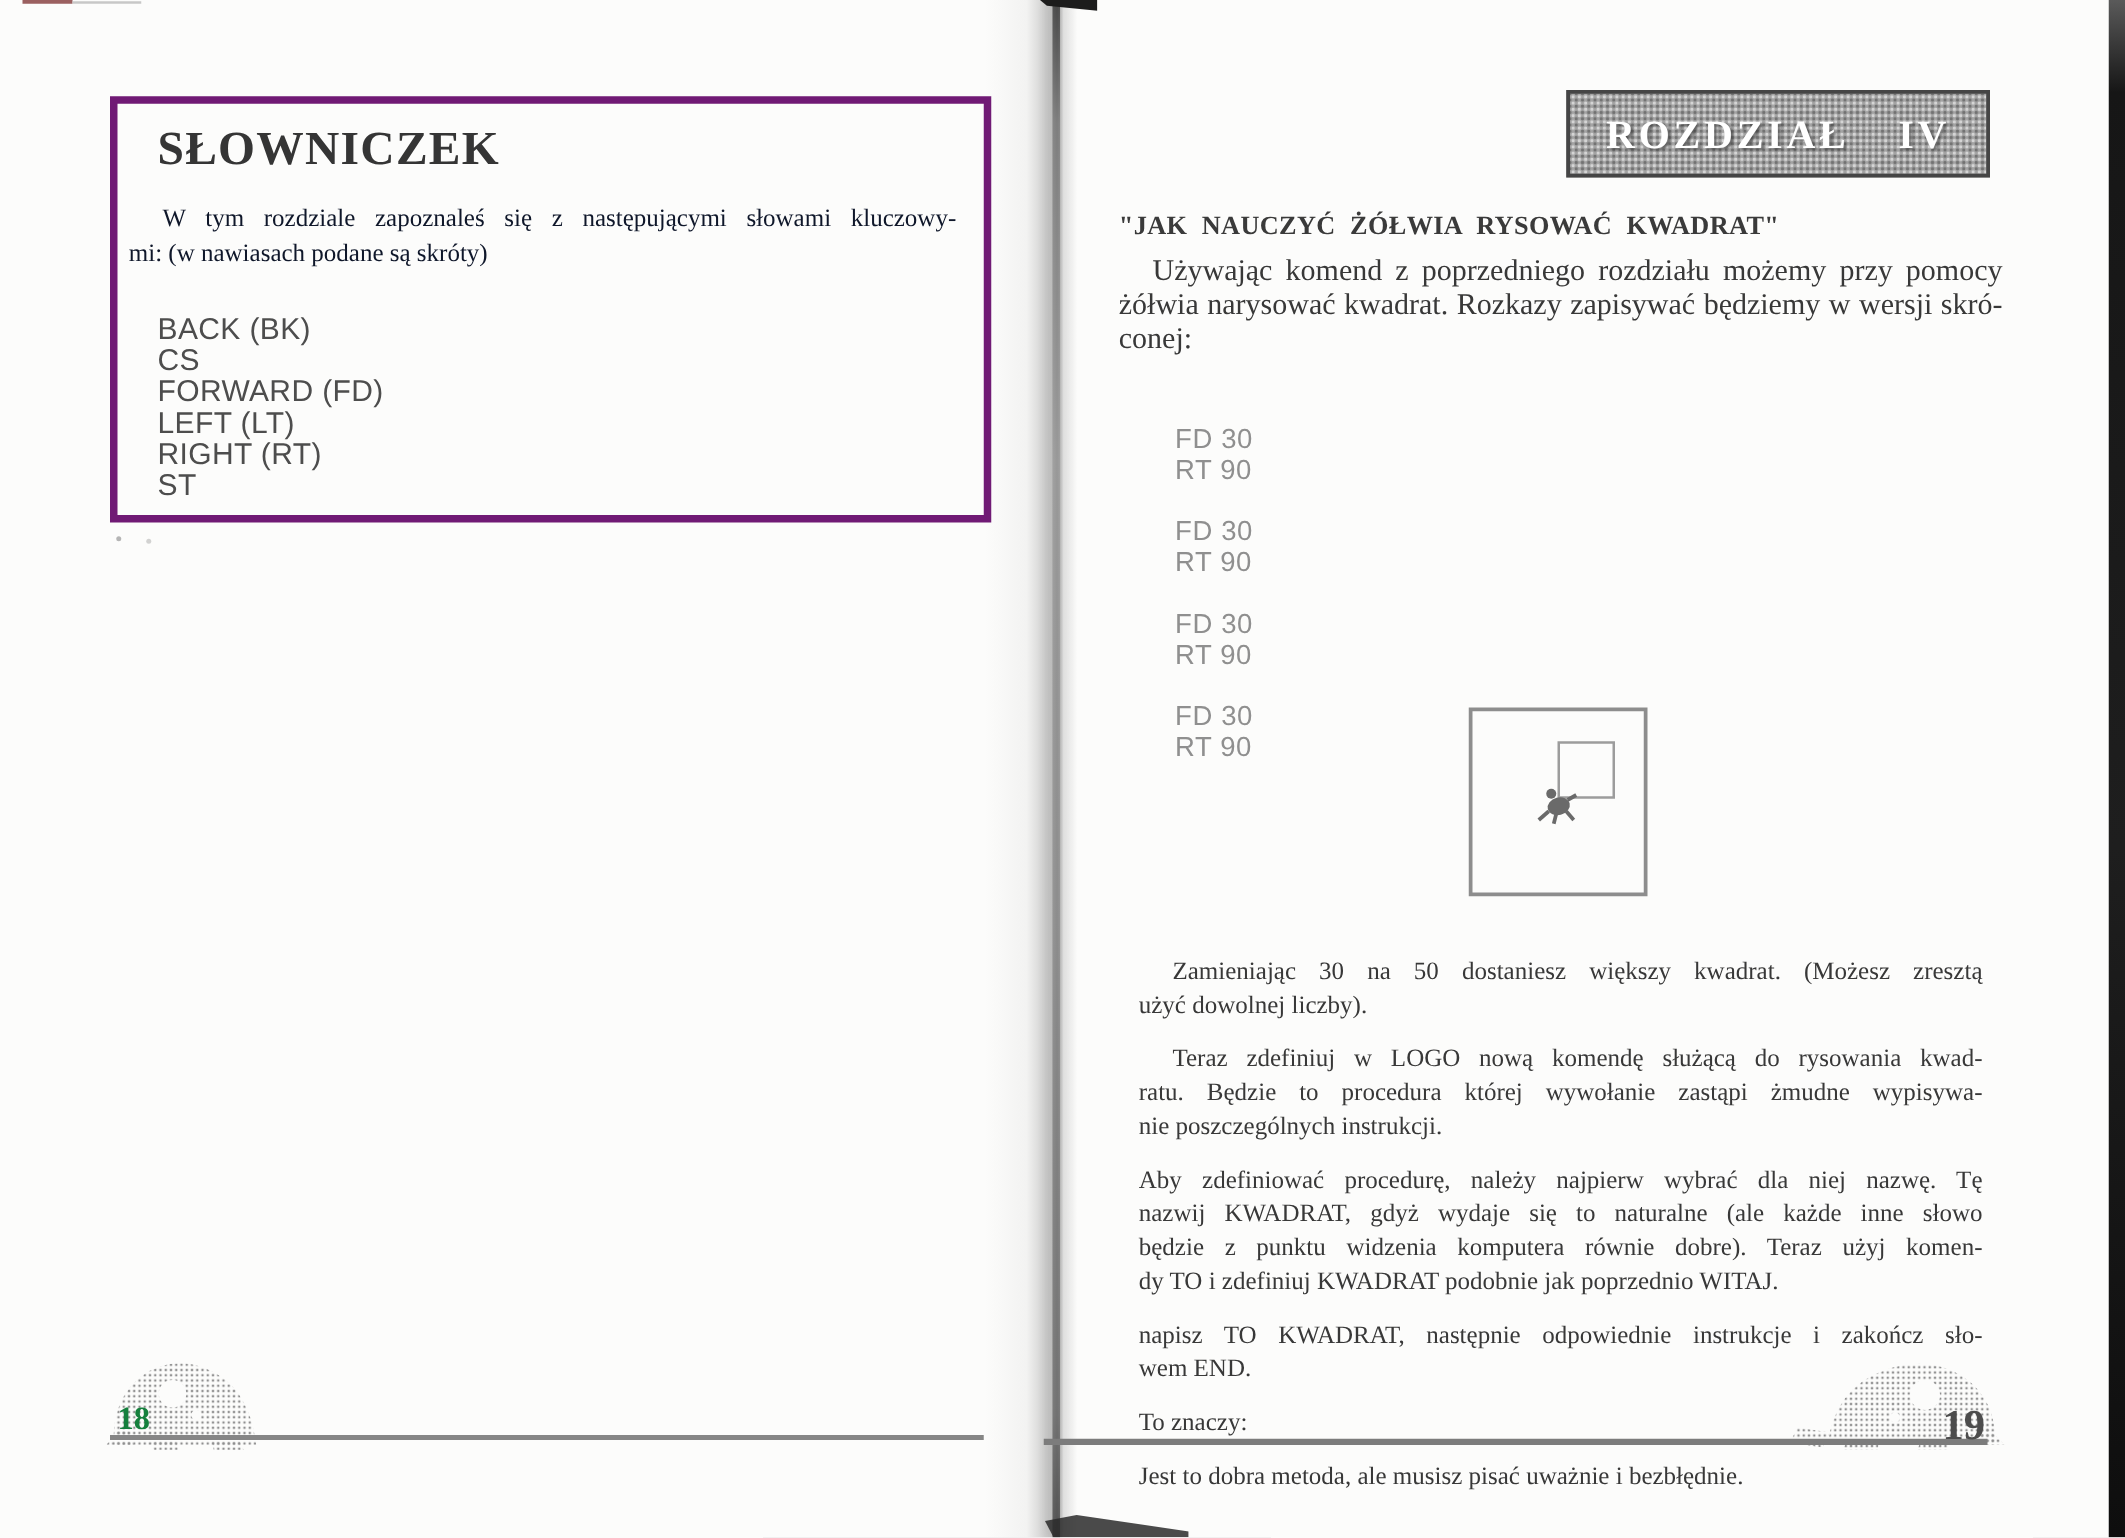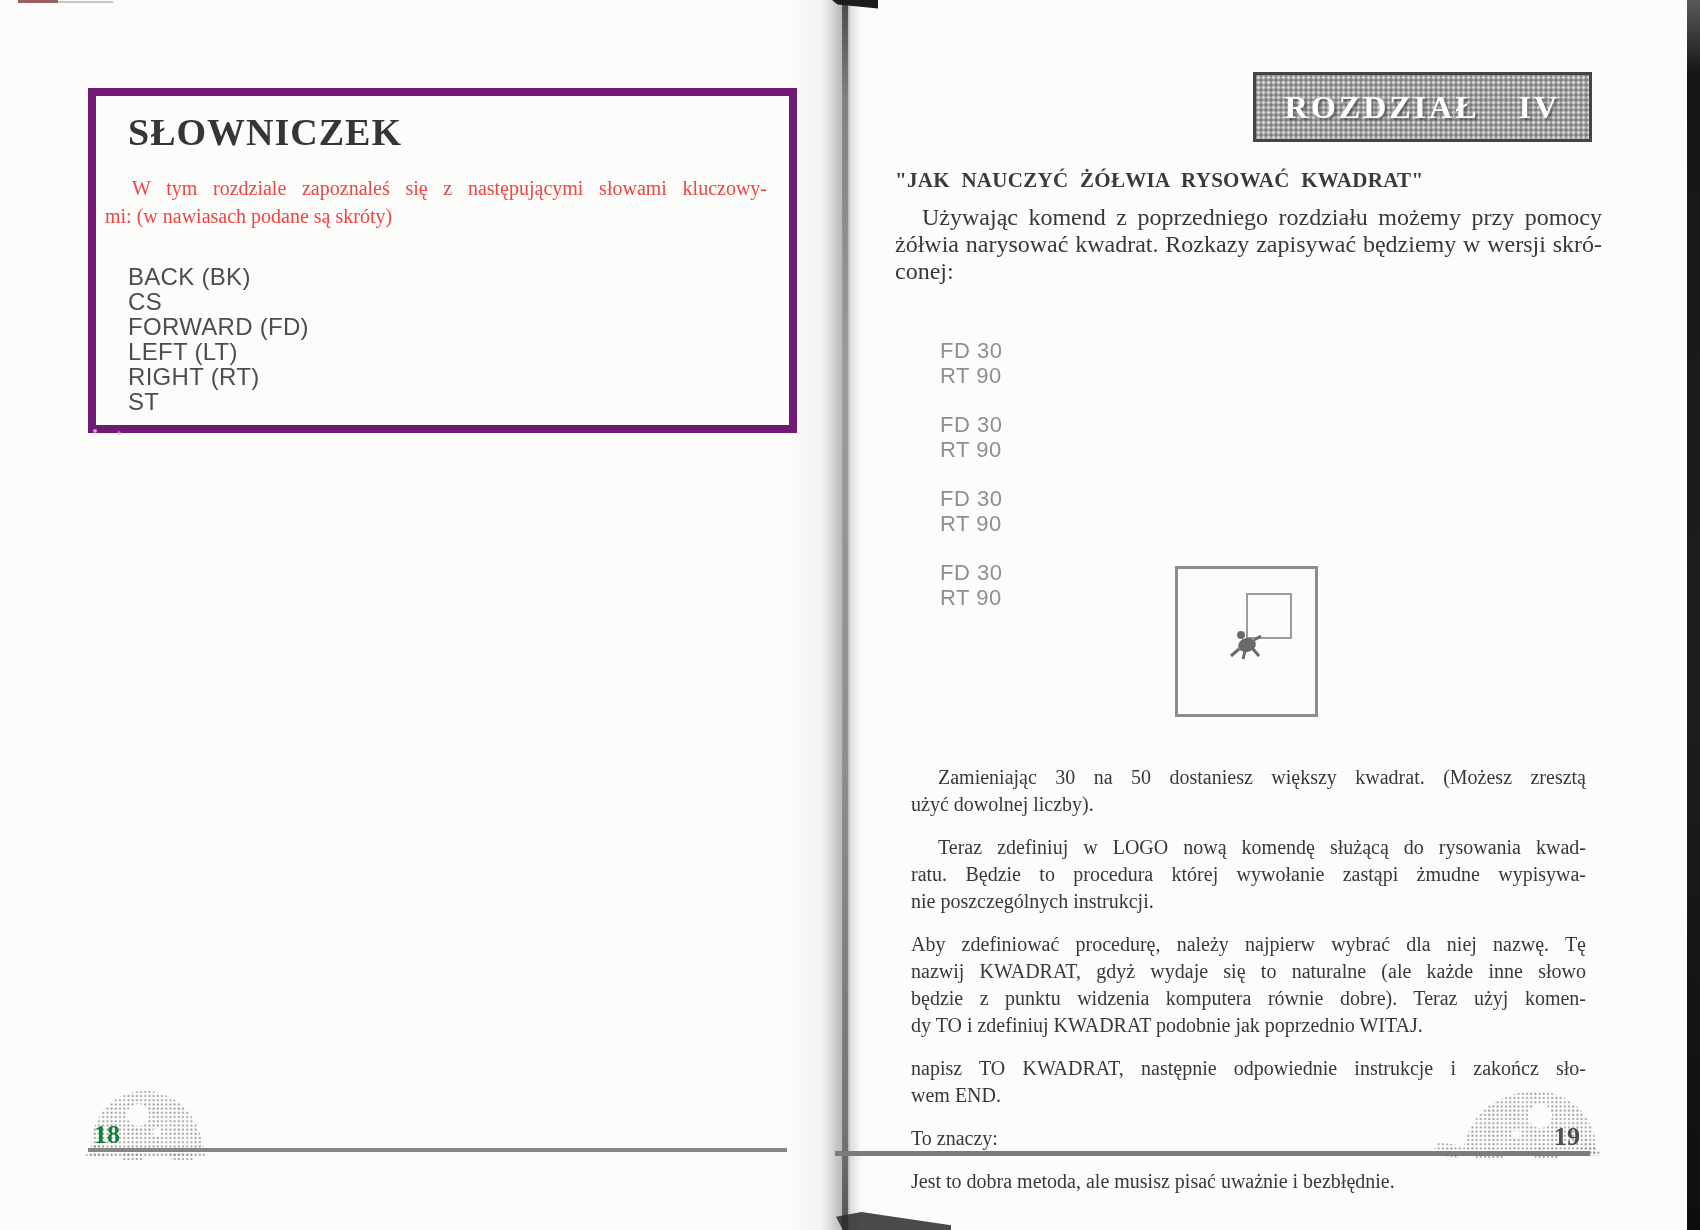--- a/index.html
+++ b/index.html
@@ -1,23 +1,23 @@
 <!DOCTYPE html>
 <html><head>
 <meta charset="utf-8">
 <style>
   html,body{margin:0;padding:0;background:#e9e9e9;}
   #scan{position:relative;width:1700px;height:1230px;background:#fcfcfb;overflow:hidden;
         font-family:"Liberation Serif",serif;color:#383838;}
   .abs{position:absolute;}
 
   
-  #glossary-box{left:88px;top:88px;width:693px;height:329px;border:8px solid #701a75;background:#fcfcfb;}
+  #glossary-box{left:88px;top:77px;width:693px;height:329px;border:6px solid #701a75;background:#fcfcfb;}
   #glossary-title{left:32px;top:14px;font-size:38px;font-weight:bold;letter-spacing:1px;color:#353535;}
-  #glossary-intro{left:9px;top:78px;width:662px;font-size:20px;line-height:28px;color:#ef4444;}
+  #glossary-intro{left:9px;top:78px;width:662px;font-size:20px;line-height:28px;color:#0f172a;}
   #keyword-list{left:32px;top:168px;}
   .kw{font-family:"Liberation Sans",sans-serif;font-size:24px;line-height:25px;color:#4d4d4d;letter-spacing:.3px;}
 
   
   .tline{white-space:normal;}
   .just{text-align:justify;text-align-last:justify;}
   .ind{text-indent:27px;}
   .para{margin:16px;}
 
   
@@ -37,21 +37,21 @@
   .code-line{font-family:"Liberation Sans",sans-serif;font-size:22px;line-height:25px;
       color:#8f8f8f;letter-spacing:.5px;}
   #body-paragraphs{left:895px;top:748px;width:707px;font-size:20px;line-height:27px;}
 
   
   #figure-frame{left:1175px;top:566px;width:137px;height:145px;border:3px solid #8d8d8d;}
   #drawn-square{left:68px;top:24px;width:42px;height:42px;border:2px solid #9c9c9c;}
 
   
   #page-number-left{left:94px;top:1120px;font-size:26px;font-weight:bold;color:#15803d;z-index:5;}
-  #page-number-right{left:1554px;top:1122px;font-size:26px;font-weight:bold;color:#4c4c4c;z-index:5;}
+  #page-number-right{left:1554px;top:1122px;font-size:34px;font-weight:bold;color:#4c4c4c;z-index:5;}
   #rule-left{left:88px;top:1148px;width:699px;height:4px;background:#868686;z-index:4;}
   #rule-right{left:835px;top:1151px;width:755px;height:5px;background:#7c7c7c;z-index:4;}
   #turtle-left{left:85px;top:1082px;z-index:3;}
   #turtle-right{left:1432px;top:1084px;z-index:3;}
 
   
   #gutter-shadow{left:788px;top:0;width:74px;height:1230px;
      background:linear-gradient(90deg,rgba(130,130,130,0) 0%,rgba(130,130,130,.08) 45%,
        rgba(90,90,90,.35) 72%,rgba(60,60,60,.55) 78%,rgba(140,140,140,.2) 85%,rgba(255,255,255,0) 100%);}
   #binding-line{left:842px;top:0;width:6px;height:1230px;opacity:.75;

